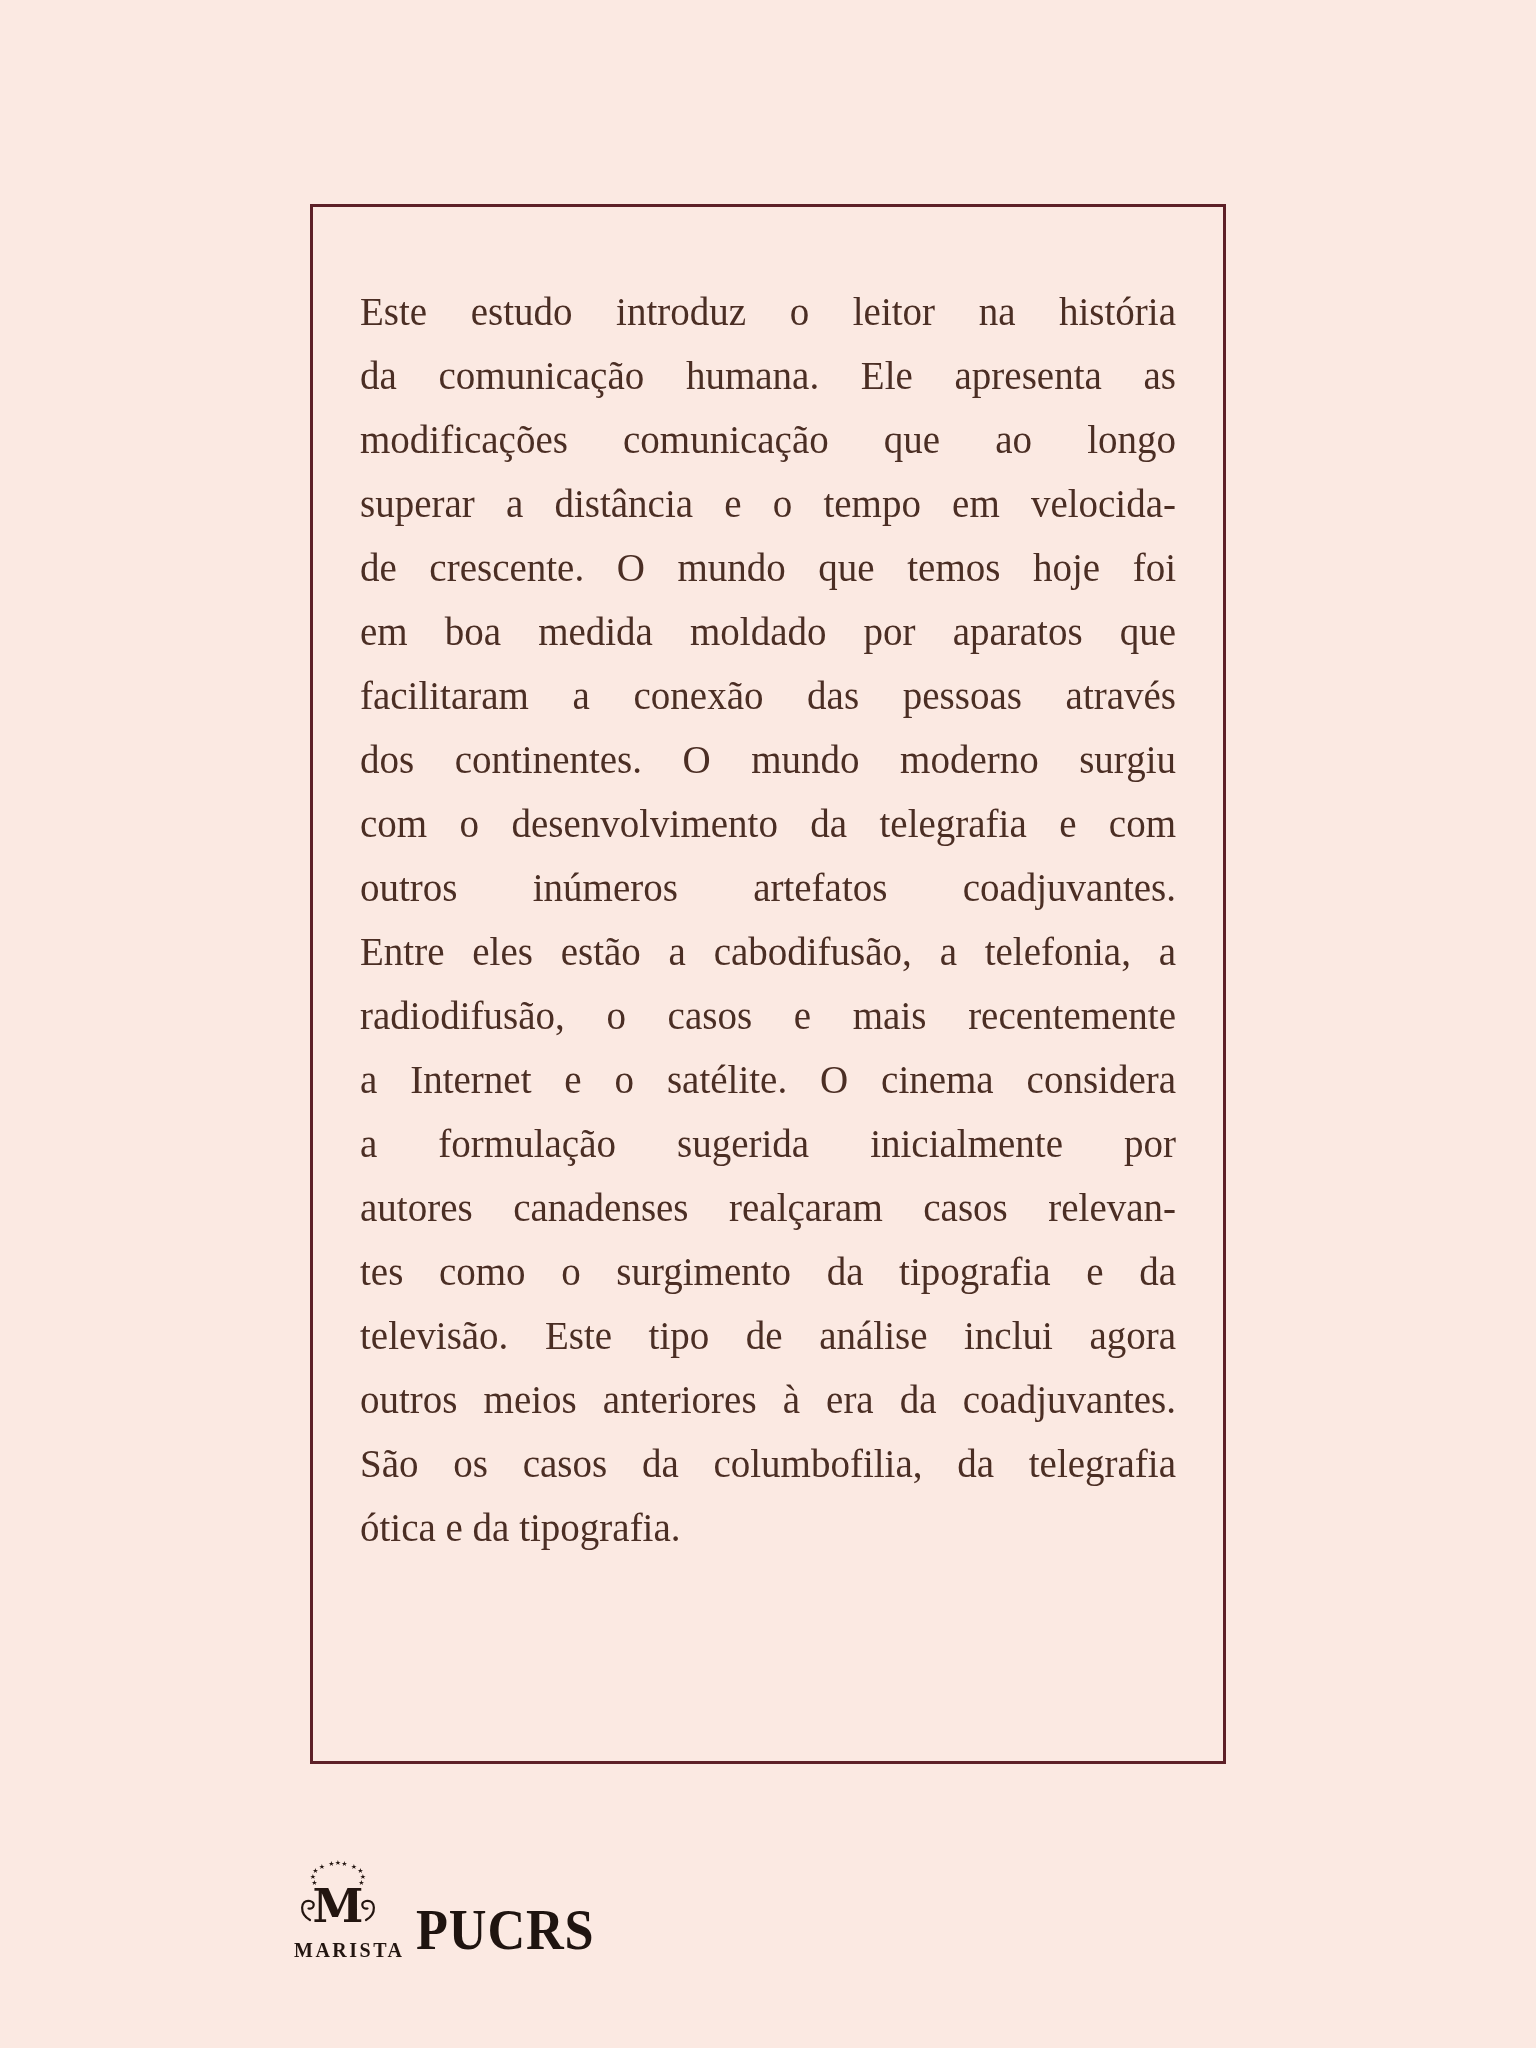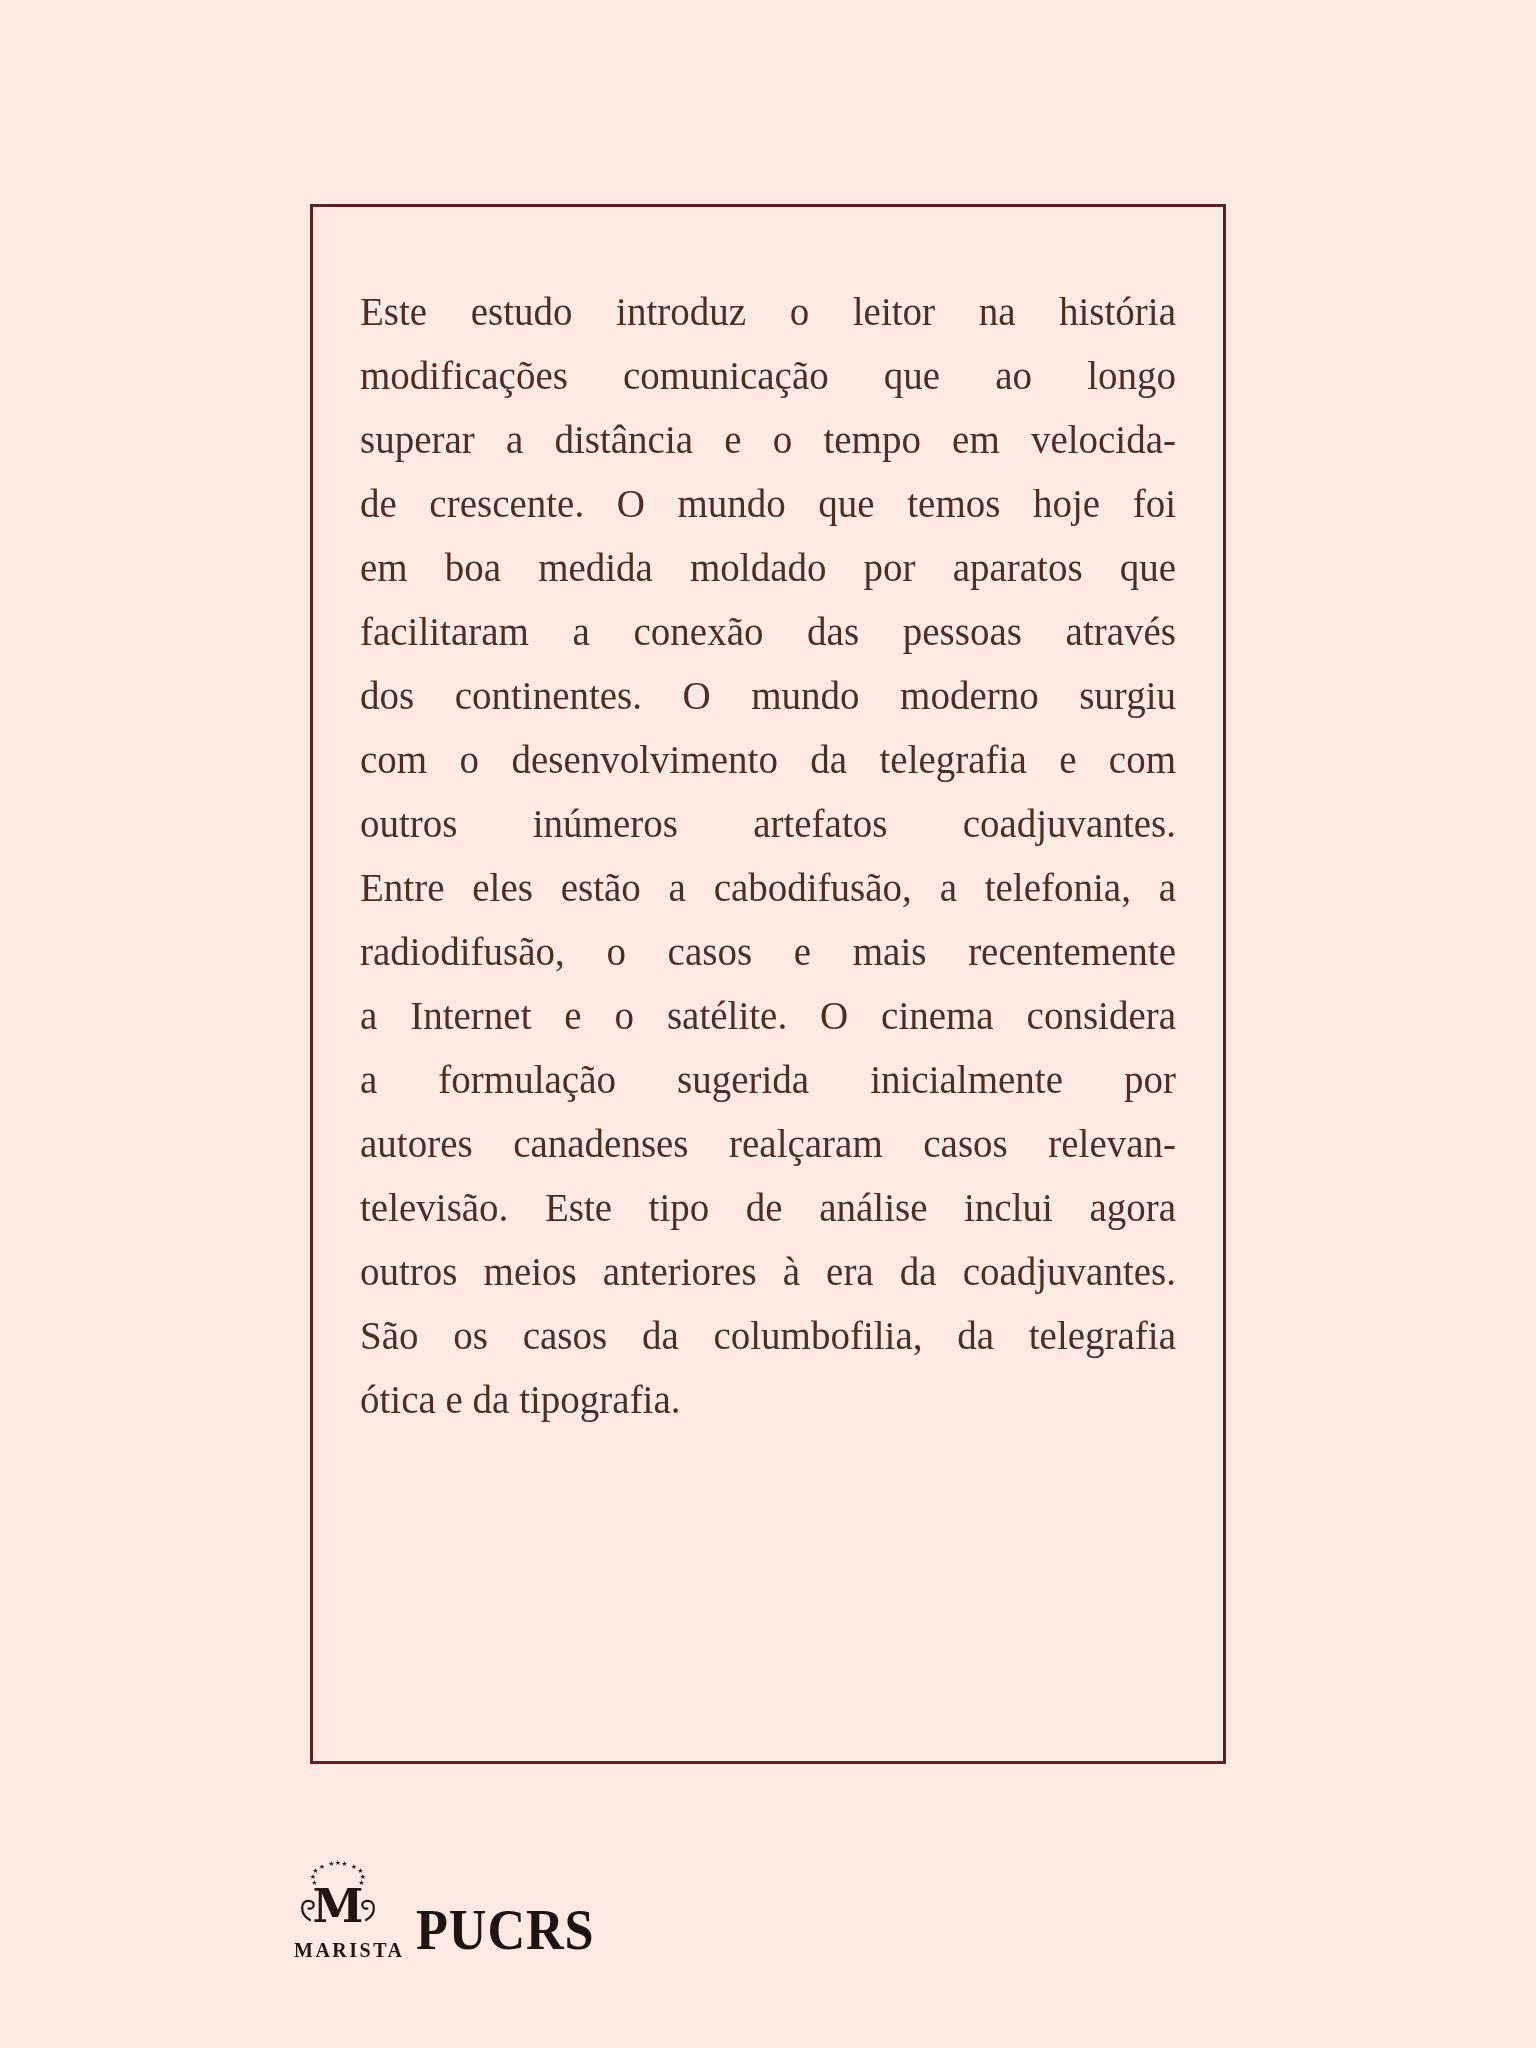--- a/index.html
+++ b/index.html
@@ -57,33 +57,35 @@
   }
 </style>
 </head>
 <body>
 
 <div class="page">
 
   <div class="synopsis-box">
     <div class="synopsis-text">
         <div class="line">Este estudo introduz o leitor na história</div>
+        <div class="line">da comunicação humana. Ele apresenta as</div>
         <div class="line">modificações comunicação que ao longo</div>
         <div class="line">superar a distância e o tempo em velocida-</div>
         <div class="line">de crescente. O mundo que temos hoje foi</div>
         <div class="line">em boa medida moldado por aparatos que</div>
         <div class="line">facilitaram a conexão das pessoas através</div>
         <div class="line">dos continentes. O mundo moderno surgiu</div>
         <div class="line">com o desenvolvimento da telegrafia e com</div>
         <div class="line">outros inúmeros artefatos coadjuvantes.</div>
         <div class="line">Entre eles estão a cabodifusão, a telefonia, a</div>
         <div class="line">radiodifusão, o casos e mais recentemente</div>
         <div class="line">a Internet e o satélite. O cinema considera</div>
         <div class="line">a formulação sugerida inicialmente por</div>
         <div class="line">autores canadenses realçaram casos relevan-</div>
+        <div class="line">tes como o surgimento da tipografia e da</div>
         <div class="line">televisão. Este tipo de análise inclui agora</div>
         <div class="line">outros meios anteriores à era da coadjuvantes.</div>
         <div class="line">São os casos da columbofilia, da telegrafia</div>
         <div class="line">ótica e da tipografia.</div>
       </div>
   </div>
 
   <div class="marista-logo">
     <svg width="88" height="80" viewBox="0 0 88 80">
       <g id="stars-group">

